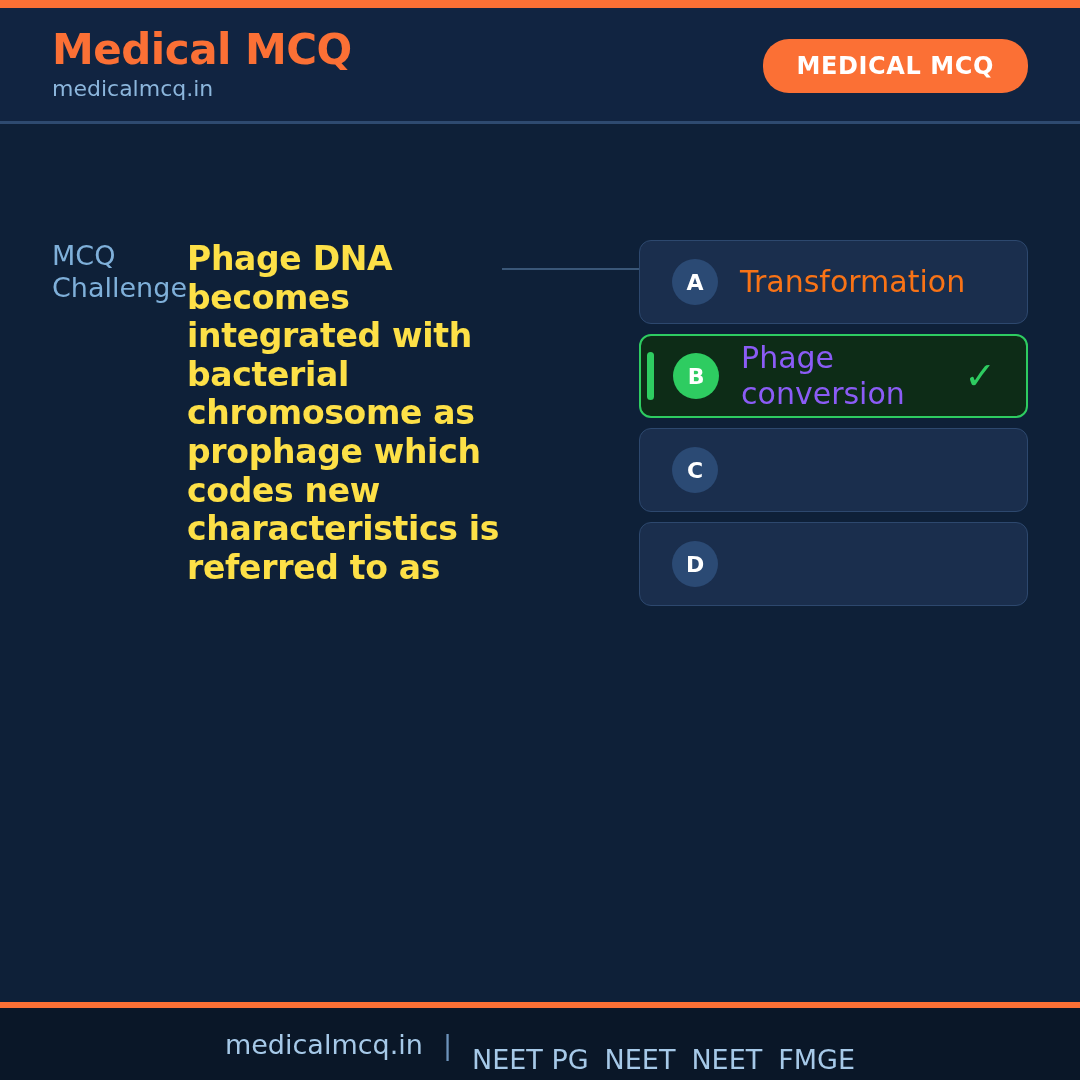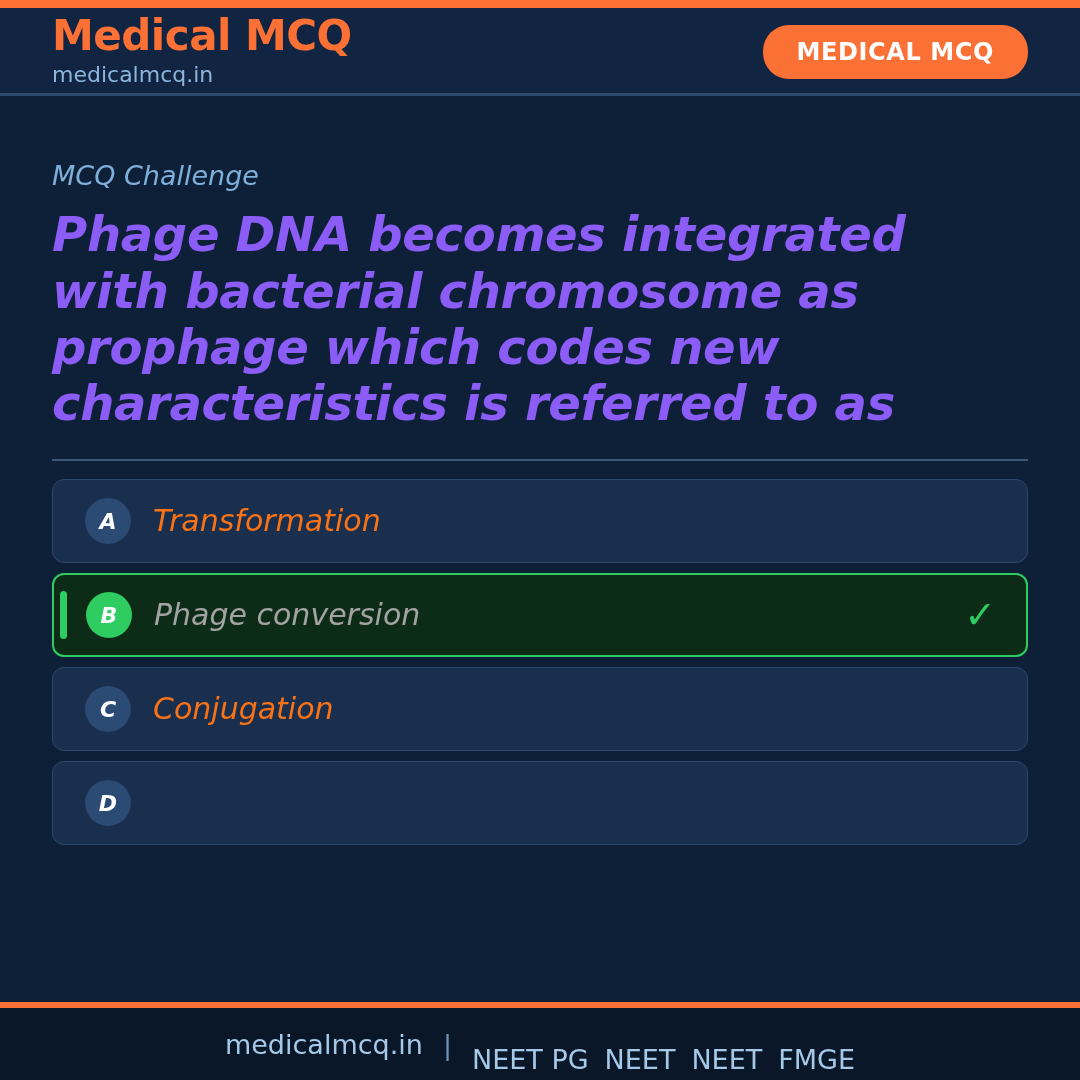--- a/index.html
+++ b/index.html
@@ -26,21 +26,21 @@
   .top-accent {
     height: 8px;
     width: 100%;
     background: #fb7035;
     flex: 0 0 auto;
   }
 
   
   .header {
     flex: 0 0 auto;
-    height: 88px;
+    height: 116px;
     background: #112441;
     border-bottom: 3px solid #2d4straw;
     border-bottom: 3px solid #2d4straw;
     box-sizing: border-box;
     display: flex;
     align-items: center;
     justify-content: space-between;
     padding: 0 52px;
     position: relative;
   }
@@ -77,35 +77,34 @@
     font-weight: bold;
     letter-spacing: 0.6px;
     padding: 13px 34px;
     border-radius: 26px;
     white-space: nowrap;
   }
 
   
   .main {
     flex: 1 1 auto;
-    padding: 64px 52px 0 52px;
-    box-sizing: border-box;
-    display: flex;
-    flex-direction: column;
-    font-style: italic;
+    padding: 116px 52px 0 52px;
+    box-sizing: border-box;
+    display: flex;
+    flex-direction: row;
   }
   .eyebrow {
     color: #7fb0da;
     font-size: 27px;
     line-height: 1.2;
     margin-bottom: 14px;
   }
   .question {
-    color: #8b5cf6;
-    font-size: 48px;
+    color: #fde047;
+    font-size: 33px;
     font-weight: bold;
     line-height: 1.17;
     letter-spacing: -0.3px;
     max-width: 940px;
   }
   .divider {
     height: 2px;
     background: #3a5778;
     margin: 28px 0 18px 0;
     width: 100%;
@@ -166,21 +165,21 @@
     background: #2ecc61;
     color: #ffffff;
   }
   .option-label {
     color: #f97316;
     font-size: 30px;
     margin-left: 22px;
     line-height: 1.2;
   }
   .option.correct .option-label {
-    color: #a3a3a3;
+    color: #8b5cf6;
   }
   .check {
     margin-left: auto;
     color: #2ecc61;
     font-size: 38px;
     line-height: 1;
     visibility: hidden;
     padding-right: 4px;
   }
   .option.correct .check {
@@ -248,21 +247,20 @@
       <div class="option correct">
         <div class="accent-bar"></div>
         <div class="badge">B</div>
         <div class="option-label">Phage conversion</div>
         <div class="check">✓</div>
       </div>
 
       <div class="option">
 
         <div class="badge">C</div>
-        <div class="option-label">Conjugation</div>
         <div class="check">✓</div>
       </div>
 
       <div class="option">
 
         <div class="badge">D</div>
         <div class="check">✓</div>
       </div>
 
     </div>

